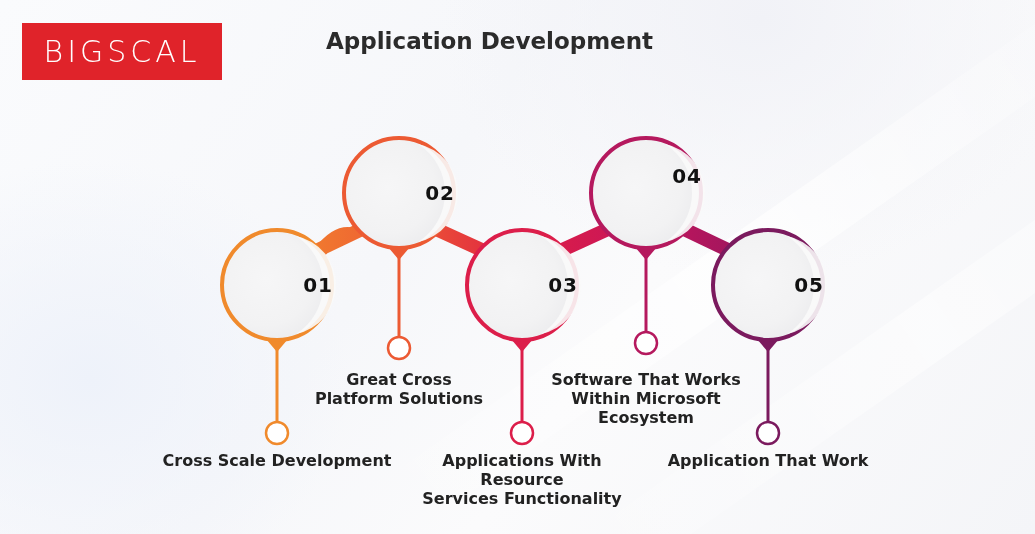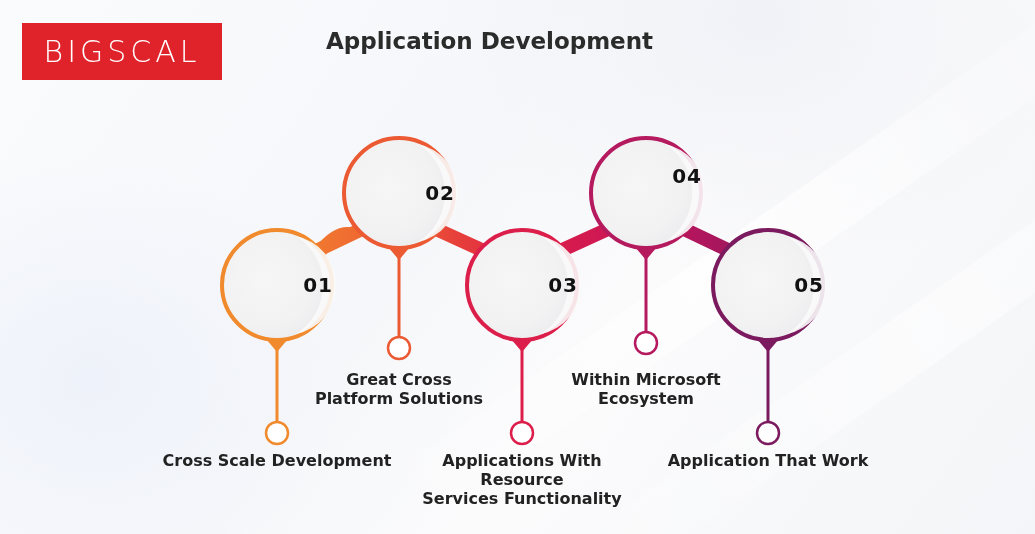--- a/index.html
+++ b/index.html
@@ -142,17 +142,18 @@
 </div>
 <div class="label" style="left:399px; top:370px;">
   <span>Great Cross</span>
   <span>Platform Solutions</span>
 </div>
 <div class="label" style="left:522px; top:451px;text-align:center;">
   <span>Applications With Resource</span>
   <span>Services Functionality</span>
 </div>
 <div class="label" style="left:646px; top:370px;">
+  <span>Software That Works</span>
   <span>Within Microsoft Ecosystem</span>
 </div>
 <div class="label" style="left:768px; top:451px;">
   <span>Application That Work</span>
 </div>
 
 </body></html>

